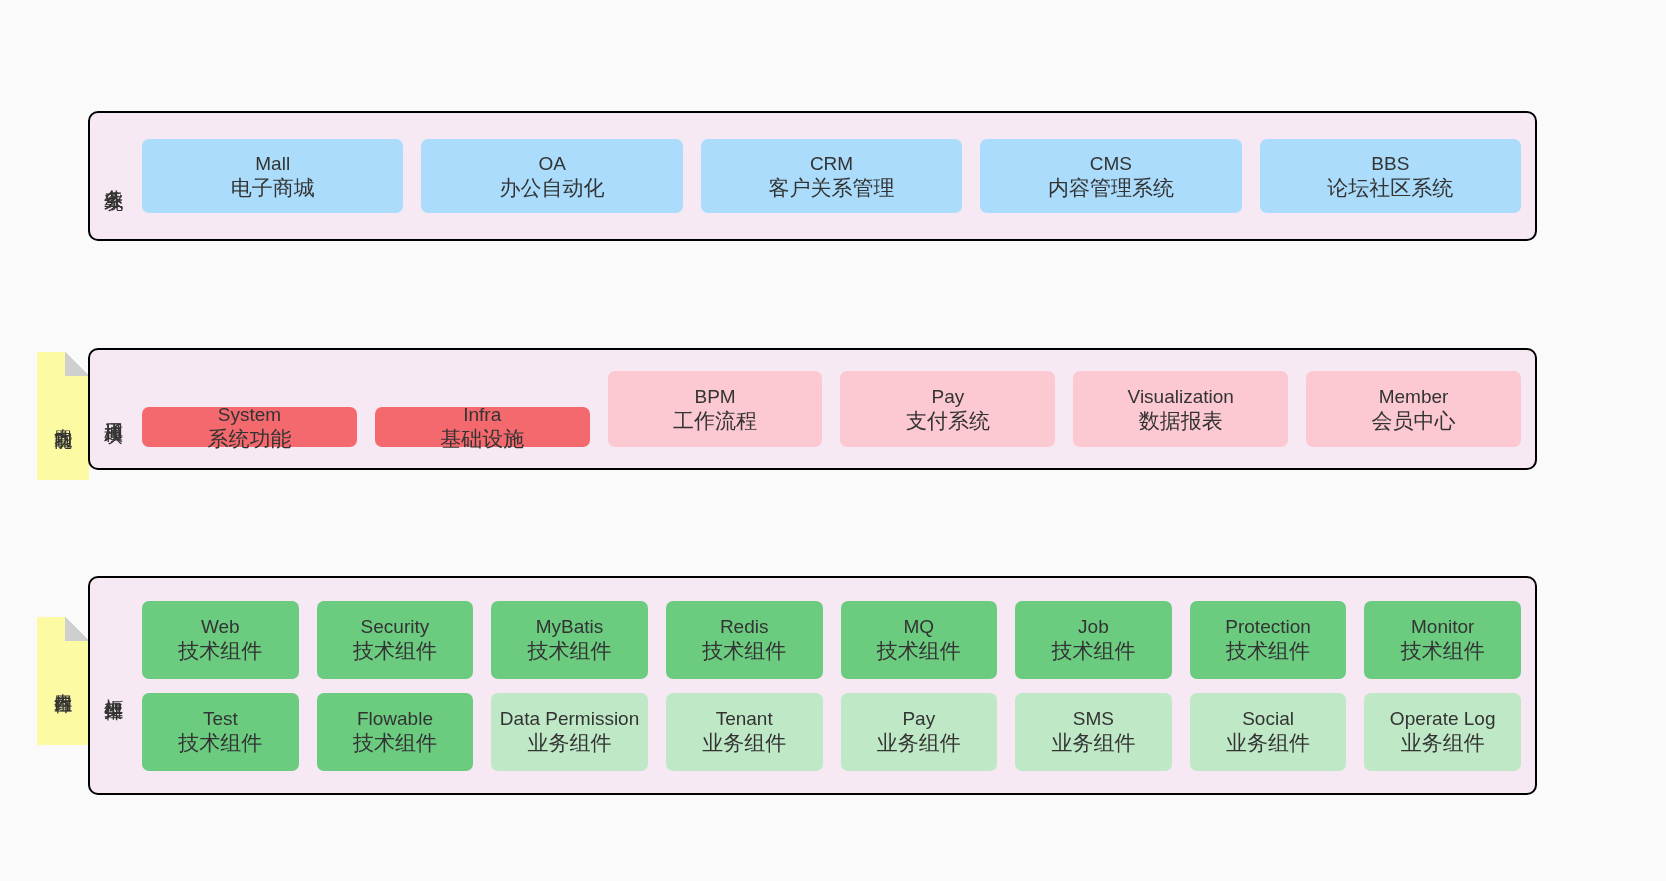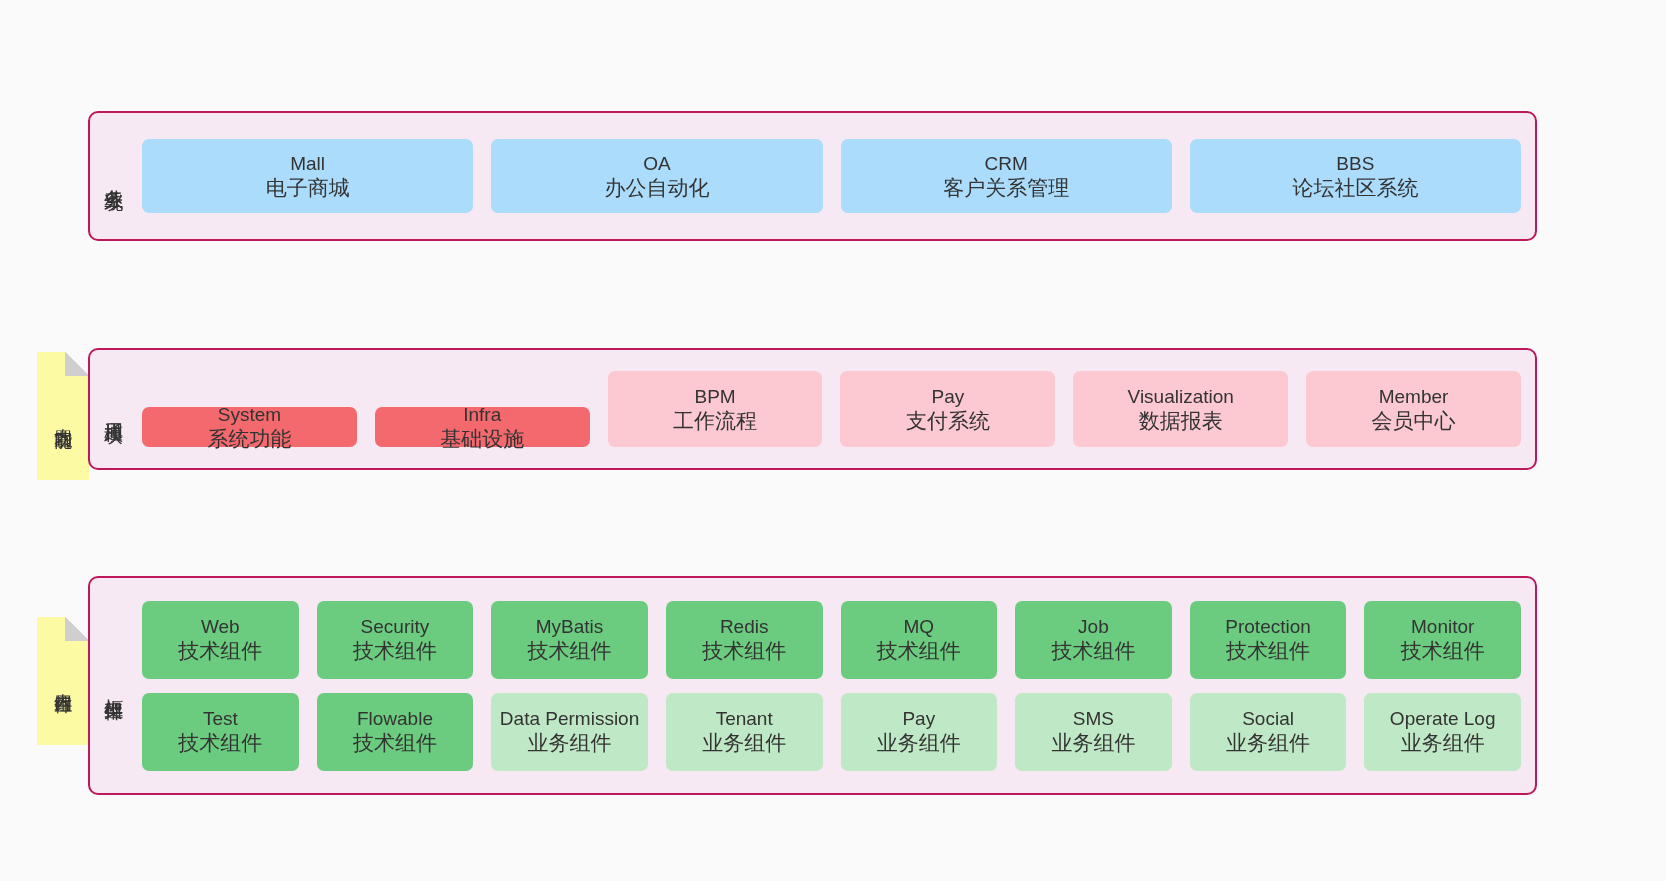--- a/index.html
+++ b/index.html
@@ -18,21 +18,21 @@
 
   .canvas {
     position: absolute;
     inset: 0;
   }
 
   
   .layer {
     position: absolute;
     background: #F7E9F3;
-    border: 2px solid #be185d;
+    border: 2px solid #000000;
     border-radius: 10px;
     box-sizing: border-box;
     display: flex;
     align-items: stretch;
   }
 
   .layer-title {
     width: 48px;
     flex: 0 0 48px;
     display: flex;
@@ -164,20 +164,24 @@
         </div>
         <div class="box c-blue">
           <span class="en">OA</span>
           <span class="cn">办公自动化</span>
         </div>
         <div class="box c-blue">
           <span class="en">CRM</span>
           <span class="cn">客户关系管理</span>
         </div>
         <div class="box c-blue">
+          <span class="en">CMS</span>
+          <span class="cn">内容管理系统</span>
+        </div>
+        <div class="box c-blue">
           <span class="en">BBS</span>
           <span class="cn">论坛社区系统</span>
         </div>
       </div>
     </div>
   </div>
 
 
   <div class="layer" id="layer-common">
     <div class="layer-title">通用模块</div>

